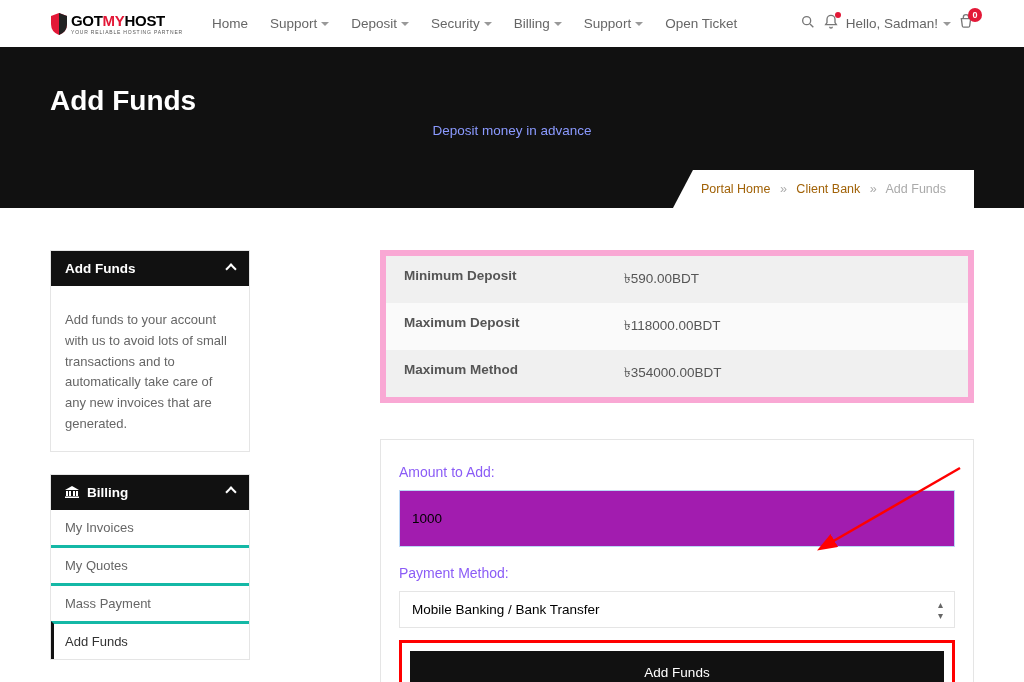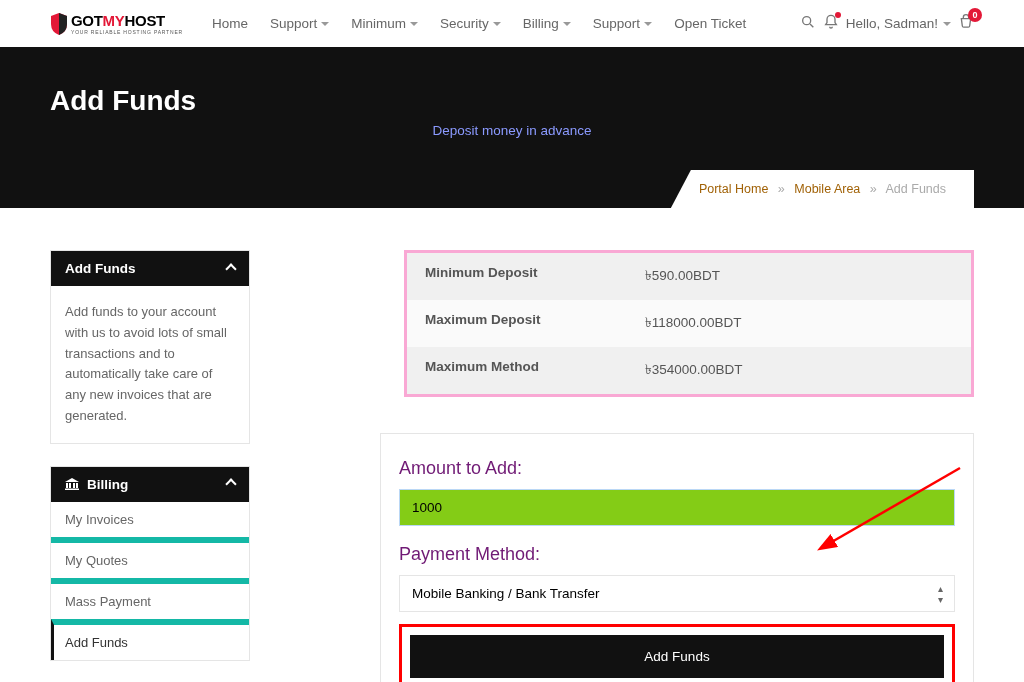--- a/index.html
+++ b/index.html
@@ -26,35 +26,35 @@
 .breadcrumb a { color: #a16207; text-decoration: none; cursor: pointer; }
 .breadcrumb .sep { margin: 0 6px; color: #aaa; }
 .breadcrumb .current { color: #aaa; }
 .main { display: flex; padding: 42px 50px 30px; gap: 130px; }
 .sidebar { width: 200px; flex-shrink: 0; }
 .panel { border: 1px solid #e5e5e5; margin-bottom: 22px; }
 .panel-header { background: #111; color: #fff; padding: 10px 14px; font-size: 13.5px; font-weight: 600; display: flex; align-items: center; justify-content: space-between; }
 .panel-header.with-icon { gap: 8px; }
 .panel-header-left { display: flex; align-items: center; gap: 8px; }
 .chevron { width: 8px; height: 8px; border-right: 2px solid #fff; border-bottom: 2px solid #fff; transform: rotate(-135deg); }
-.panel-body { padding: 16px 14px; font-size: 13px; color: #666; line-height: 1.6; }
+.panel-body { padding: 16px 14px; font-size: 13px; color: #666; line-height: 1.6; margin-top: 8px; }
 .panel-list { }
-.panel-list-item { padding: 10px 14px; font-size: 13px; color: #666; border-top: 6px solid #14b8a6; cursor: pointer; }
+.panel-list-item { padding: 10px 14px; font-size: 13px; color: #666; border-top: 3px solid #14b8a6; cursor: pointer; }
 .panel-list-item:first-child { border-top: none; }
 .panel-list-item.active { border-left: 3px solid #111; padding-left: 11px; color: #333; }
 .content { flex: 1; }
-.info-table { border: 3px solid #f9a8d4; margin-bottom: 36px; margin-left: 24px; }
+.info-table { border: 6px solid #f9a8d4; margin-bottom: 36px; }
 .info-row { display: flex; padding: 12px 18px; font-size: 13.5px; }
 .info-row:nth-child(odd) { background: #f0f0f0; }
 .info-row:nth-child(even) { background: #fafafa; }
 .info-label { width: 220px; color: #555; font-weight: 600; }
 .info-value { color: #555; }
 .form-box { border: 1px solid #e5e5e5; padding: 24px 18px 15px; }
-.form-label { font-size: 18px; color: #701a75; margin-bottom: 10px; display: block; }
-.form-input { width: 100%; padding: 10px 12px; border: 1px solid #bad7f5; font-size: 13.5px; outline: none; background: #84cc16; }
+.form-label { font-size: 14px; color: #8b5cf6; margin-bottom: 10px; display: block; }
+.form-input { width: 100%; padding: 20px 12px; border: 1px solid #bad7f5; font-size: 13.5px; outline: none; background: #a21caf; }
 .select-wrap { position: relative; }
 .form-select { width: 100%; padding: 10px 12px; border: 1px solid #e5e5e5; font-size: 13.5px; appearance: none; background: #fff; outline: none; }
 .select-arrows { position: absolute; right: 12px; top: 50%; transform: translateY(-50%); pointer-events: none; font-size: 10px; color: #666; }
 .highlight-box { border: 3px solid #ff0000; padding: 8px 8px; margin-top: 12px; }
 .btn-submit { width: 100%; background: #111; color: #fff; border: none; padding: 14px; font-size: 13.5px; font-weight: 500; cursor: pointer; }
 .arrow-annotation { position: absolute; pointer-events: none; }
 svg.ico { width: 16px; height: 16px; }
 .bank-icon { width: 14px; height: 12px; display: inline-block; }
 .form-group { margin-bottom: 18px; }
 .container-pos { position: relative; }
@@ -77,21 +77,21 @@
   </div>
   <nav class="nav">
     <div class="nav-item">
         <span>Home</span>
       </div>
     <div class="nav-item">
         <span>Support</span>
         <span class="caret"></span>
       </div>
     <div class="nav-item">
-        <span>Minimum</span>
+        <span>Deposit</span>
         <span class="caret"></span>
       </div>
     <div class="nav-item">
         <span>Security</span>
         <span class="caret"></span>
       </div>
     <div class="nav-item">
         <span>Billing</span>
         <span class="caret"></span>
       </div>
@@ -130,21 +130,21 @@
     </span>
   </div>
 </div>
 
 <div class="hero container-pos">
   <h1>Add Funds</h1>
   <p>Deposit money in advance</p>
   <div class="breadcrumb">
     <a>Portal Home</a>
     <span class="sep">»</span>
-    <a>Mobile Area</a>
+    <a>Client Bank</a>
     <span class="sep">»</span>
     <span class="current">Add Funds</span>
   </div>
 </div>
 
 <div class="main container-pos">
   <aside class="sidebar">
     <div class="panel">
       <div class="panel-header">
         <span>Add Funds</span>

